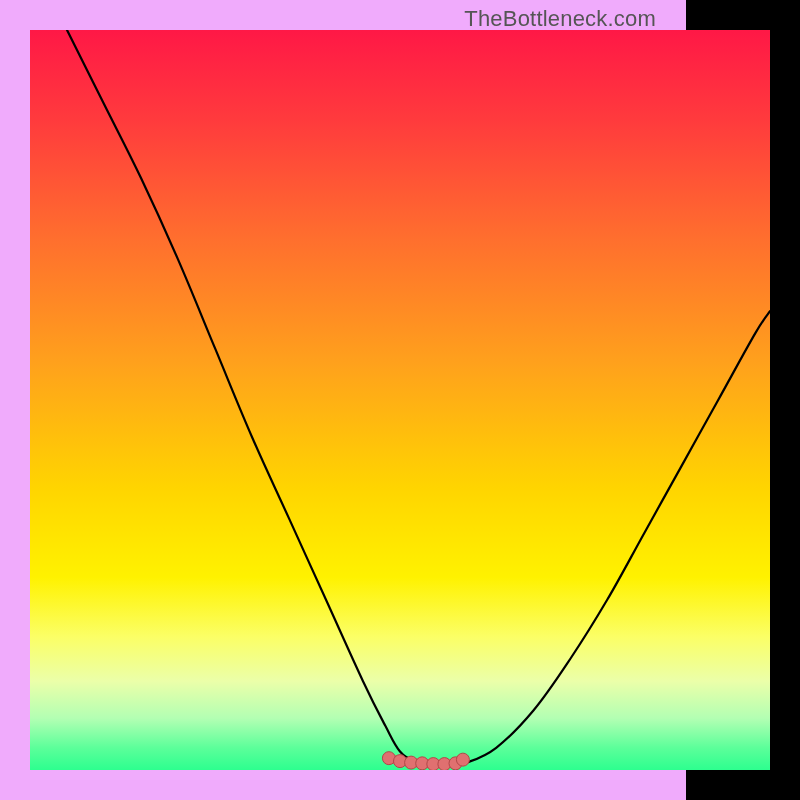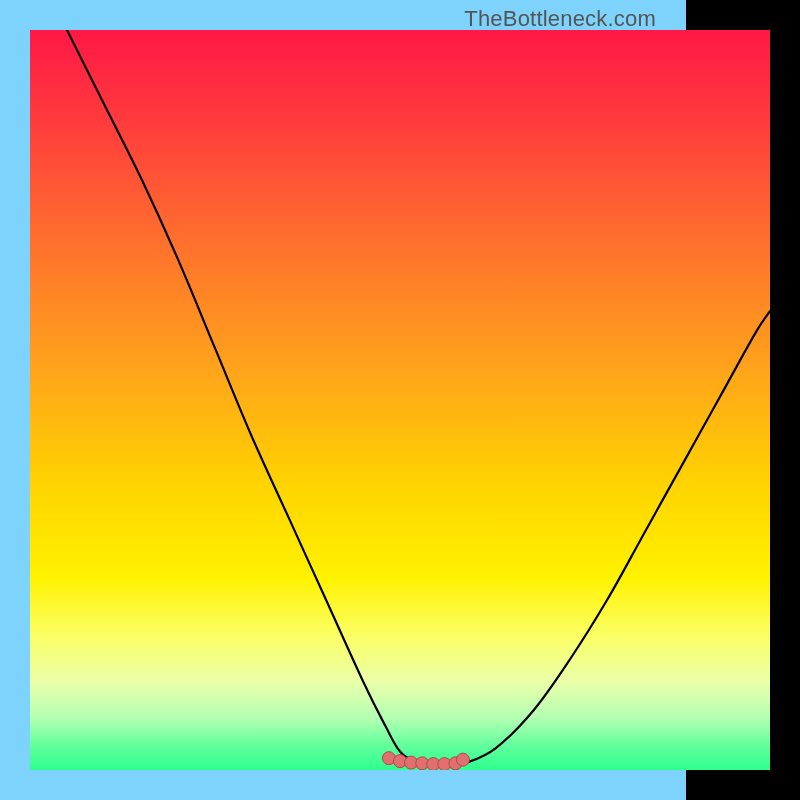--- a/index.html
+++ b/index.html
@@ -10,21 +10,21 @@
     background: #000;
     overflow: hidden;
     font-family: -apple-system, BlinkMacSystemFont, "Segoe UI", Helvetica, Arial, sans-serif;
   }
   .frame {
     position: absolute;
     left: 0;
     top: 0;
     width: 686px;
     height: 800px;
-    background: #7dd3fc;
+    background: #f0abfc;
     text-decoration: underline;
   }
   .plot-area {
     position: absolute;
     left: 30px;
     top: 30px;
     width: 740px;
     height: 740px;
   }
   .gradient-bg {

